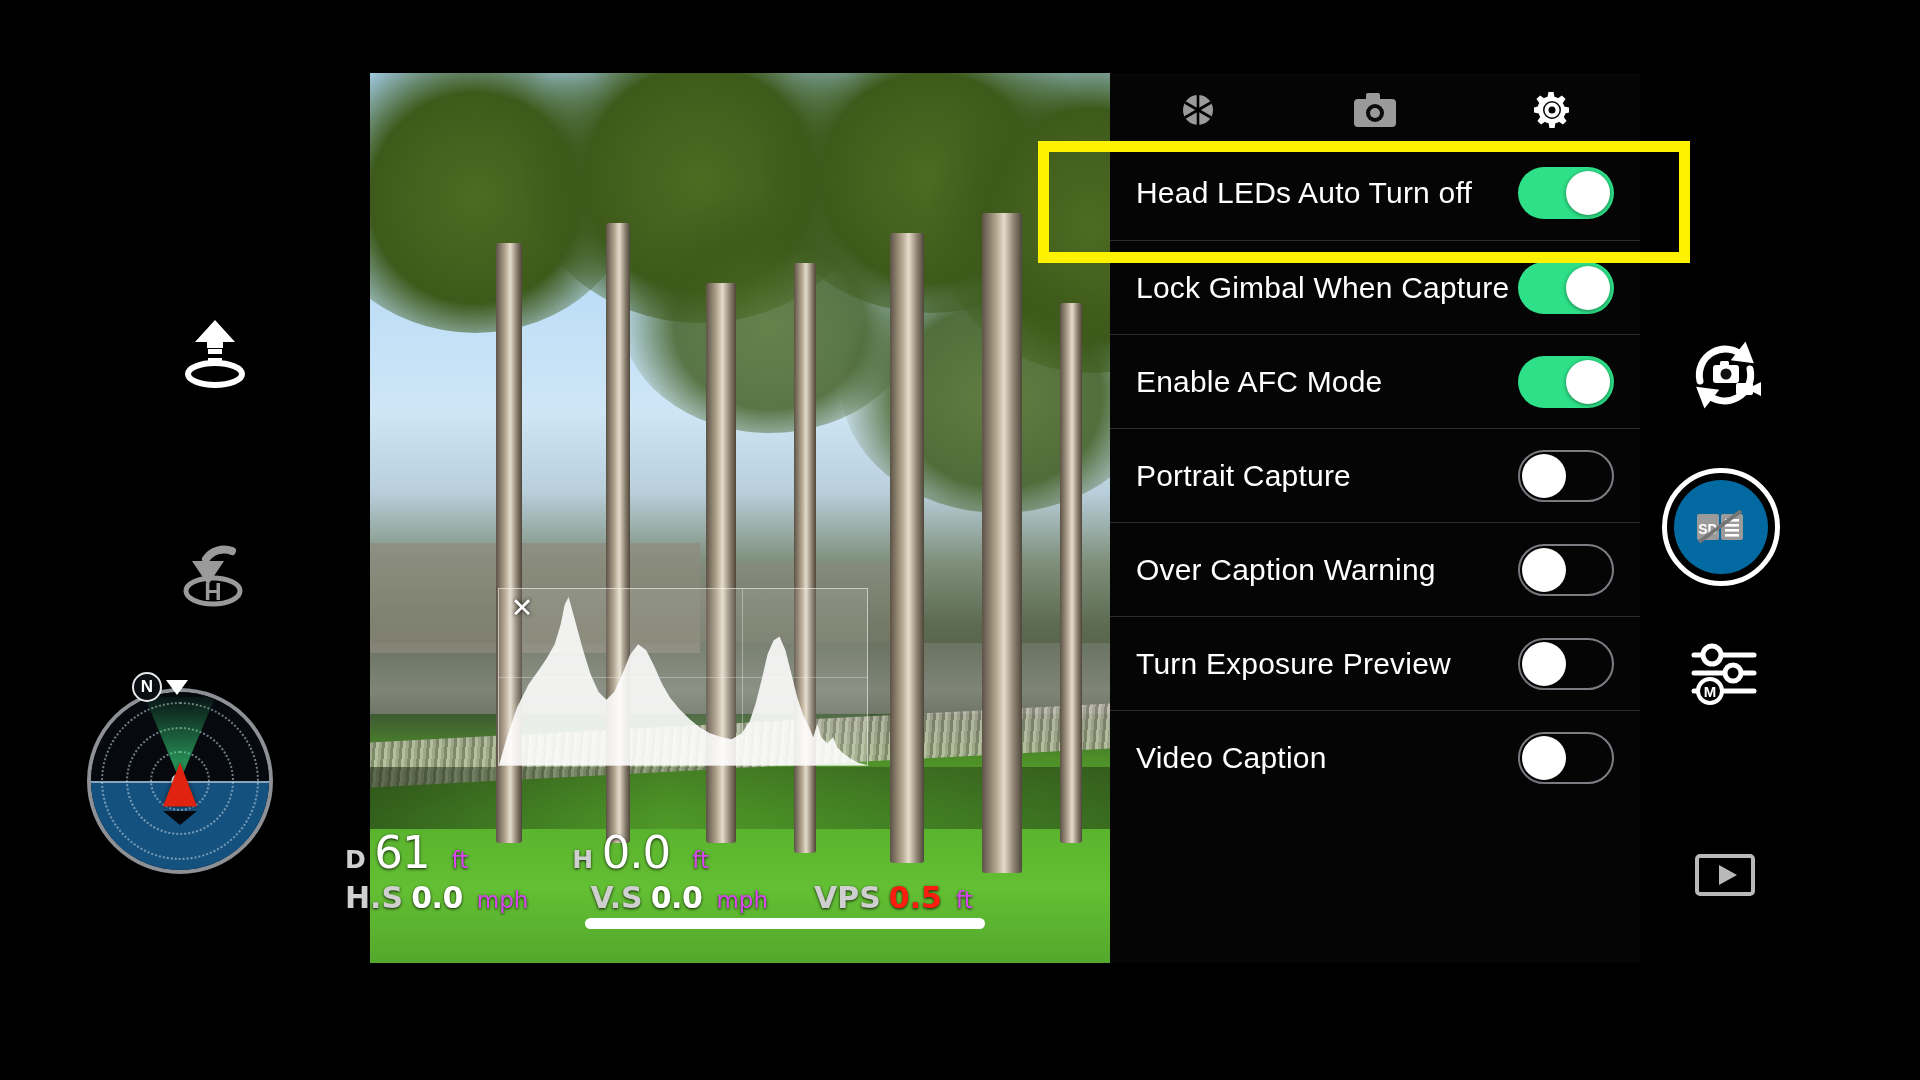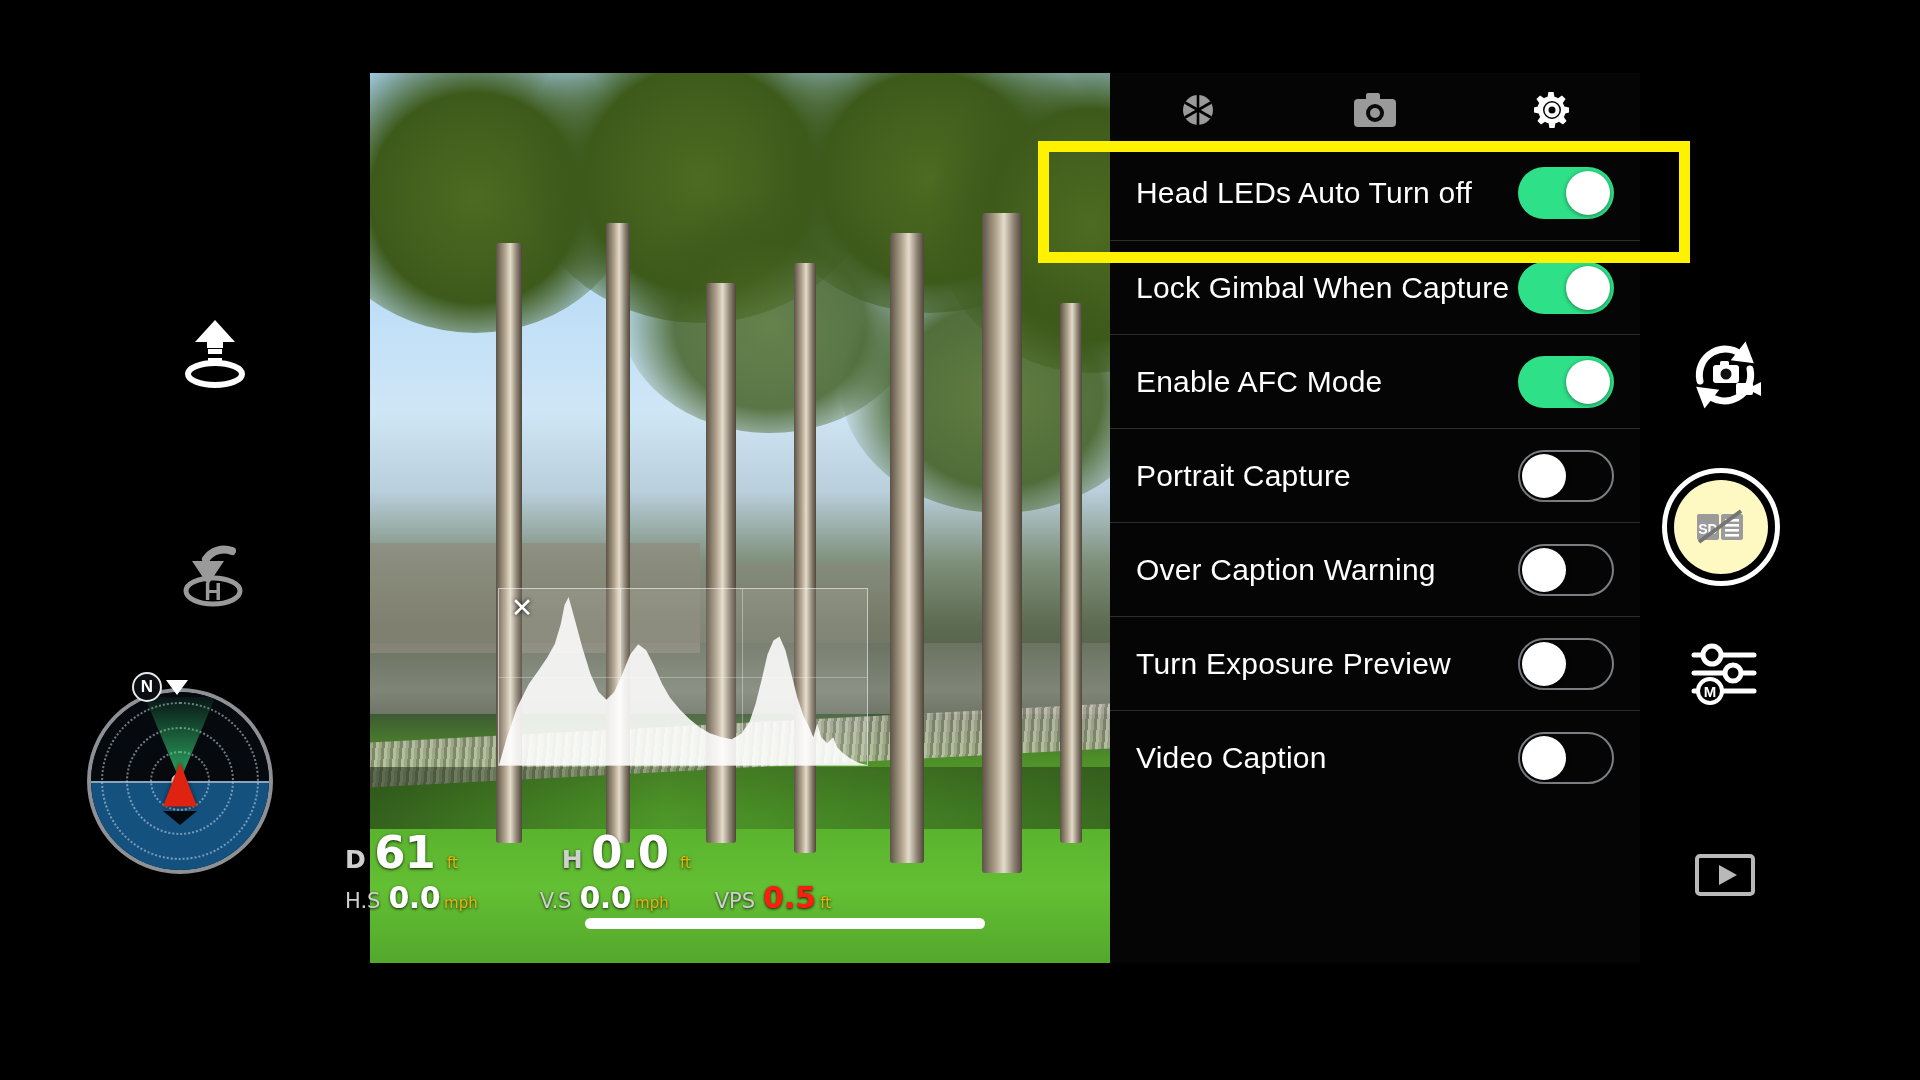--- a/index.html
+++ b/index.html
@@ -38,24 +38,24 @@
   .hist-close{ position:absolute; left:10px; top:6px; width:26px; height:26px;
     color:#fff; font-size:27px; line-height:26px; text-align:center; font-weight:300;
     cursor:pointer; text-shadow:0 0 4px rgba(0,0,0,.8); }
 
   
   .telemetry{ position:absolute; left:345px; top:826px; width:760px; color:#fff;
     text-shadow:0 1px 3px rgba(0,0,0,.85); font-family:"DejaVu Sans", sans-serif; }
   .tel-row1{ display:flex; align-items:baseline; gap:8px; height:52px; }
   .tel-row2{ display:flex; align-items:baseline; height:42px; margin-top:2px; }
   .tel-lbl{ font-size:25px; color:#cfcfcf; font-weight:700; letter-spacing:.5px; }
-  .tel-big{ font-size:45px; font-weight:700; color:#fff; letter-spacing:-1px; }
-  .tel-unit{ font-size:15px; color:#eab308; margin-left:4px; }
+  .tel-big{ font-size:45px; font-weight:400; color:#fff; letter-spacing:-1px; }
+  .tel-unit{ font-size:23px; color:#d946ef; margin-left:14px; }
   .tel-mid{ font-size:30px; font-weight:700; color:#fff; letter-spacing:-.5px; }
-  .tel-sm-lbl{ font-size:21px; color:#cfcfcf; font-weight:400; }
+  .tel-sm-lbl{ font-size:30px; color:#cfcfcf; font-weight:700; }
   .tel-red{ color:#ff1d10; font-weight:700; font-size:30px; }
   .sp-d{ width:88px; } .sp-e{ width:62px; } .sp-f{ width:46px; }
 
   .home-indicator{ position:absolute; left:585px; top:918px; width:400px; height:11px;
     background:#fff; border-radius:6px; }
 
   
   .left-ctl{ position:absolute; left:150px; width:130px; display:flex; align-items:center;
     justify-content:center; cursor:pointer; }
   .takeoff-btn{ top:310px; height:90px; }
@@ -90,21 +90,21 @@
     border-left:11px solid transparent; border-right:11px solid transparent;
     border-top:15px solid #fff; }
 
   
   .right-ctl{ position:absolute; left:1665px; width:120px; display:flex; align-items:center;
     justify-content:center; cursor:pointer; }
   .switch-cam{ top:330px; height:90px; }
   .shutter{ position:absolute; left:1662px; top:468px; width:118px; height:118px;
     border-radius:50%; border:5px solid #ffffff; background:rgba(0,0,0,.25);
     display:flex; align-items:center; justify-content:center; cursor:pointer; }
-  .shutter-inner{ width:94px; height:94px; border-radius:50%; background:#fef9c3;
+  .shutter-inner{ width:94px; height:94px; border-radius:50%; background:#0369a1;
     display:flex; align-items:center; justify-content:center; }
   .exposure{ top:628px; height:90px; }
   .playback{ top:830px; height:90px; }
 
   
   .settings{ position:absolute; left:1110px; top:73px; width:530px; height:890px;
     background:rgba(6,6,6,.90); overflow:hidden; }
   .settings-tabs{ height:73px; display:flex; align-items:center; }
   .tab{ flex:1; display:flex; align-items:center; justify-content:center; height:73px;
     cursor:pointer; }

